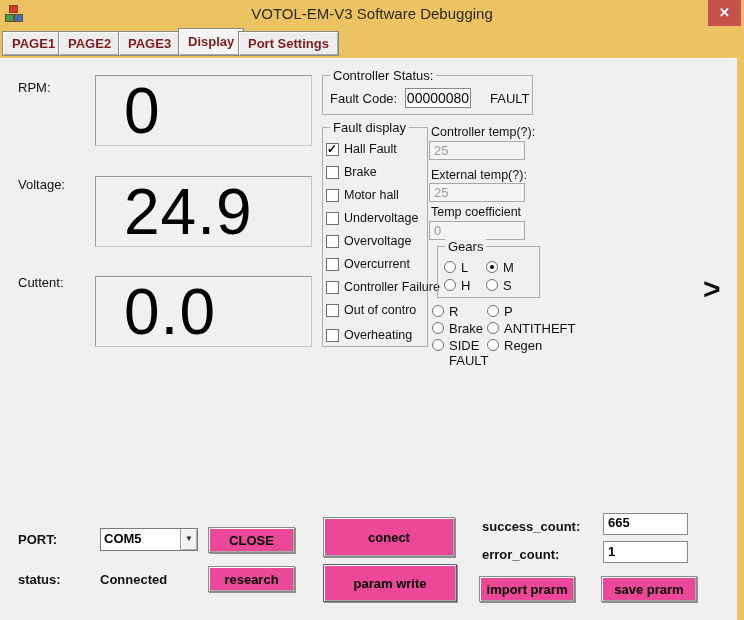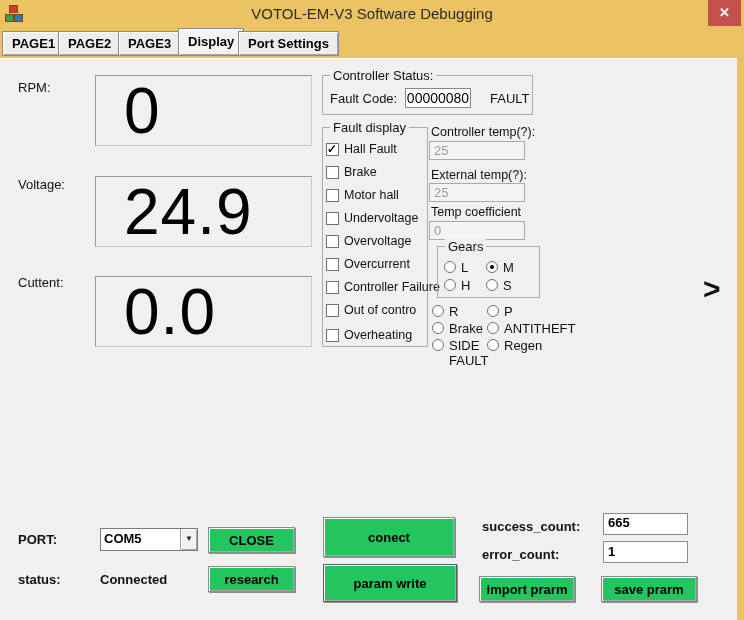--- a/index.html
+++ b/index.html
@@ -12,21 +12,21 @@
   .app-icon { position:absolute; left:4px; top:4px; width:20px; height:20px; }
   .app-icon .blk { position:absolute; width:9px; height:8px; border:1px solid #7a4a1e; }
   .blk-top { left:5px; top:1px; background:#d8392c; border-top:3px solid #e8c82a; }
   .blk-bl  { left:1px; top:10px; background:#3f9c52; }
   .blk-br  { left:10px; top:10px; background:#3e6fc0; }
   .win-title { position:absolute; left:0; right:0; top:5px; text-align:center; font-size:15px; color:#2b2b2b; white-space:nowrap; }
   .close-btn { position:absolute; right:3px; top:0; width:33px; height:26px; background:#c4514c; color:#fff; font-size:13px; font-weight:bold; text-align:center; line-height:26px; cursor:pointer; }
 
   
   .tabstrip { position:absolute; left:0; top:27px; width:744px; height:31px; background:#ecc362; }
-  .tab { position:absolute; bottom:2px; height:25px; line-height:23px; padding:0 9px; background:#ededed; border:1px solid #8a8a8a; box-shadow:inset 1px 1px 0 #ffffff, inset -1px -1px 0 #a8a8a8; font-weight:bold; font-size:13px; white-space:nowrap; cursor:pointer; color:#000000; }
+  .tab { position:absolute; bottom:2px; height:25px; line-height:23px; padding:0 9px; background:#ededed; border:1px solid #8a8a8a; box-shadow:inset 1px 1px 0 #ffffff, inset -1px -1px 0 #a8a8a8; font-weight:bold; font-size:13px; white-space:nowrap; cursor:pointer; color:#7f1d1d; }
   .tab.active { height:28px; line-height:26px; background:#f4f4f4; }
 
   
   .content { position:absolute; left:0; top:58px; width:737px; height:562px; background:#f0f0f0; border-top:1px solid #ffffff; }
   .right-stripe { position:absolute; right:0; top:27px; width:7px; height:593px; background:#ecc362; }
 
   .lbl { position:absolute; font-size:13px; color:#111; white-space:nowrap; }
   .lbl.b { font-weight:bold; }
 
   
@@ -48,21 +48,21 @@
   .check-row .cl { margin-left:5px; font-size:12.5px; color:#111; }
 
   
   .radio-row { position:absolute; display:flex; align-items:flex-start; cursor:pointer; white-space:nowrap; }
   .radio { width:12px; height:12px; border-radius:50%; background:#fff; border:1px solid #707070; position:relative; flex:none; margin-top:1px; }
   .radio.checked::after { content:""; position:absolute; left:3px; top:3px; width:4px; height:4px; border-radius:50%; background:#000; }
   .radio-row .rl { margin-left:5px; font-size:13px; color:#111; }
   .rl.wrap { width:52px; white-space:normal; line-height:15px; }
 
   
-  .btn { position:absolute; background:#22c55e; border:1px solid #8c8c8c; box-shadow:inset 1px 1px 0 #ffffff, inset -1px -1px 0 #a9a9a9, 1px 1px 0 #8f8f8f; font-weight:bold; font-size:13px; color:#000; text-align:center; cursor:pointer; font-family:"Liberation Sans", sans-serif; display:flex; align-items:center; justify-content:center; white-space:nowrap; }
+  .btn { position:absolute; background:#ec4899; border:1px solid #8c8c8c; box-shadow:inset 1px 1px 0 #ffffff, inset -1px -1px 0 #a9a9a9, 1px 1px 0 #8f8f8f; font-weight:bold; font-size:13px; color:#000; text-align:center; cursor:pointer; font-family:"Liberation Sans", sans-serif; display:flex; align-items:center; justify-content:center; white-space:nowrap; }
   .btn.default { border-color:#5f5f5f; }
 
   
   .combo { position:absolute; background:#fff; border:1px solid #7a7a7a; display:flex; cursor:pointer; }
   .combo .cval { flex:1; font-size:13px; font-weight:bold; padding:2px 0 0 3px; color:#000; }
   .combo .carrow { width:17px; background:#f1f1f1; border-left:1px solid #9a9a9a; box-shadow:inset 1px 1px 0 #fff, inset -1px -1px 0 #a9a9a9; text-align:center; font-size:8px; line-height:20px; color:#222; }
 
   .next-arrow { position:absolute; left:703px; top:272px; font-size:30px; font-weight:600; color:#111; cursor:pointer; }
 </style>
 </head>

